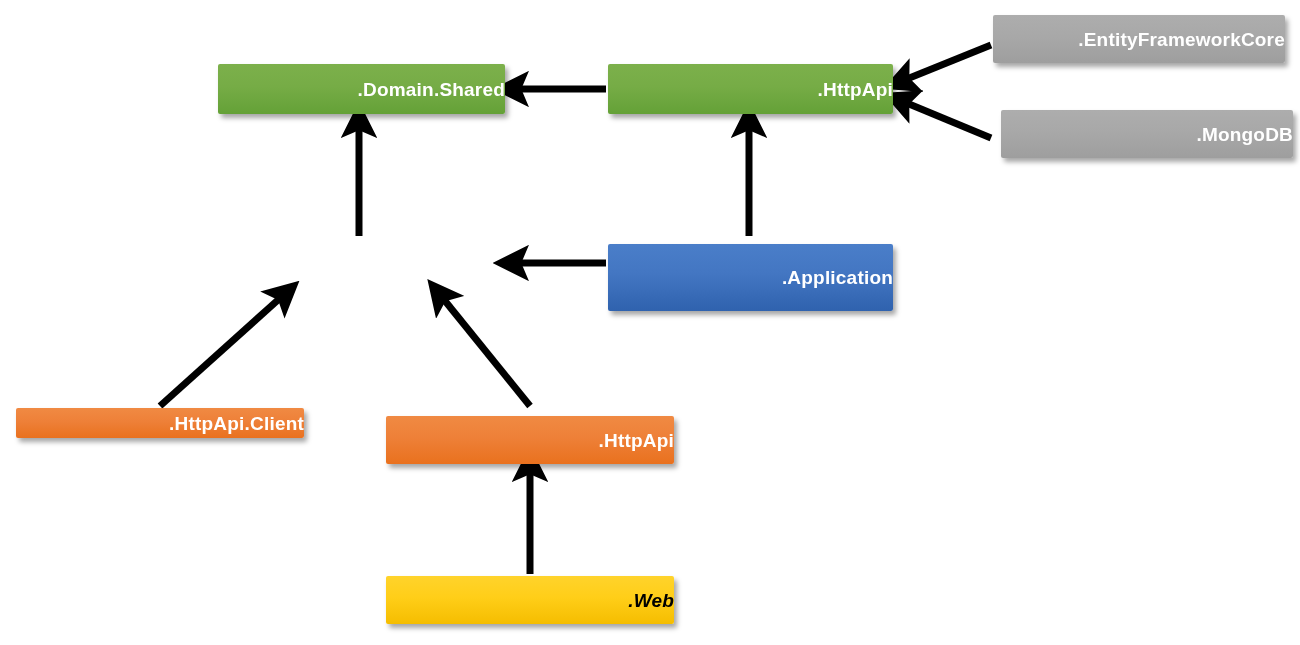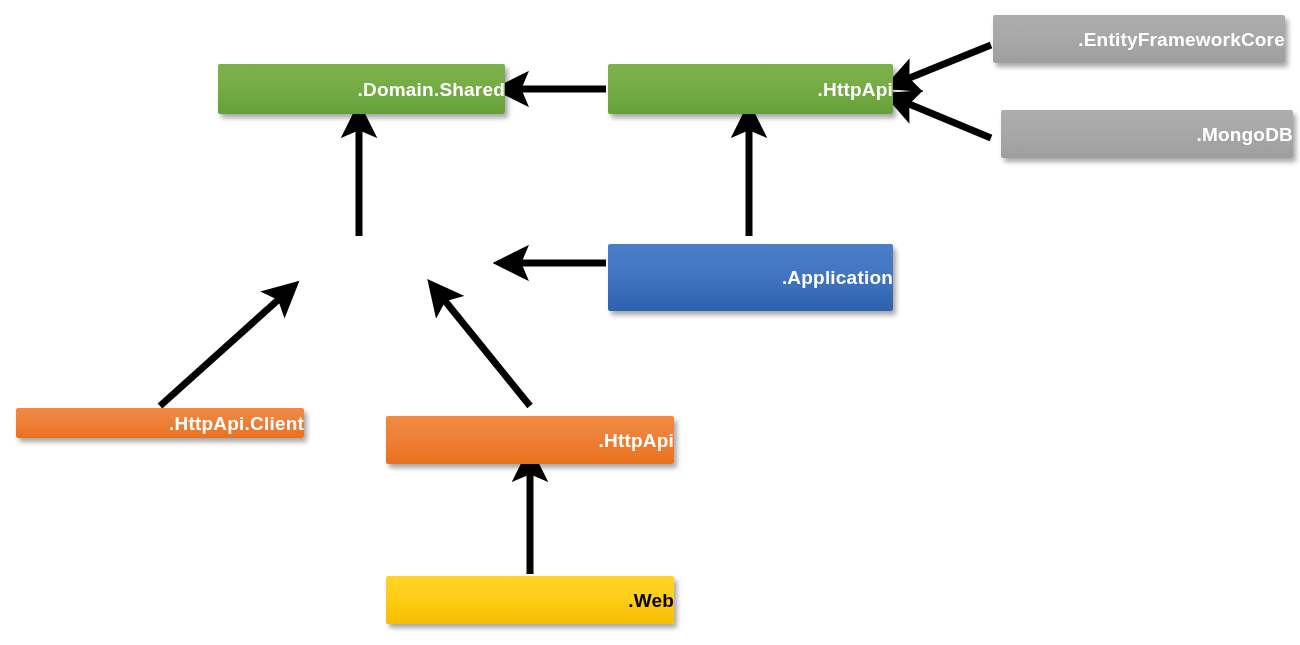--- a/index.html
+++ b/index.html
@@ -52,20 +52,21 @@
   }
   .node.blue {
     background: linear-gradient(to bottom, #4a7ec9 0%, #4376c2 45%, #2f62ae 100%);
   }
   .node.orange {
     background: linear-gradient(to bottom, #f08a43 0%, #ee8038 45%, #e9711e 100%);
   }
   .node.yellow {
     background: linear-gradient(to bottom, #ffd32b 0%, #ffce18 45%, #f5bd00 100%);
     color: #000000;
+    font-style: italic;
   }
   .node.gray {
     background: linear-gradient(to bottom, #adadad 0%, #a8a8a8 45%, #9e9e9e 100%);
   }
 </style>
 </head>
 <body>
 
 <div id="diagram-canvas">
 

